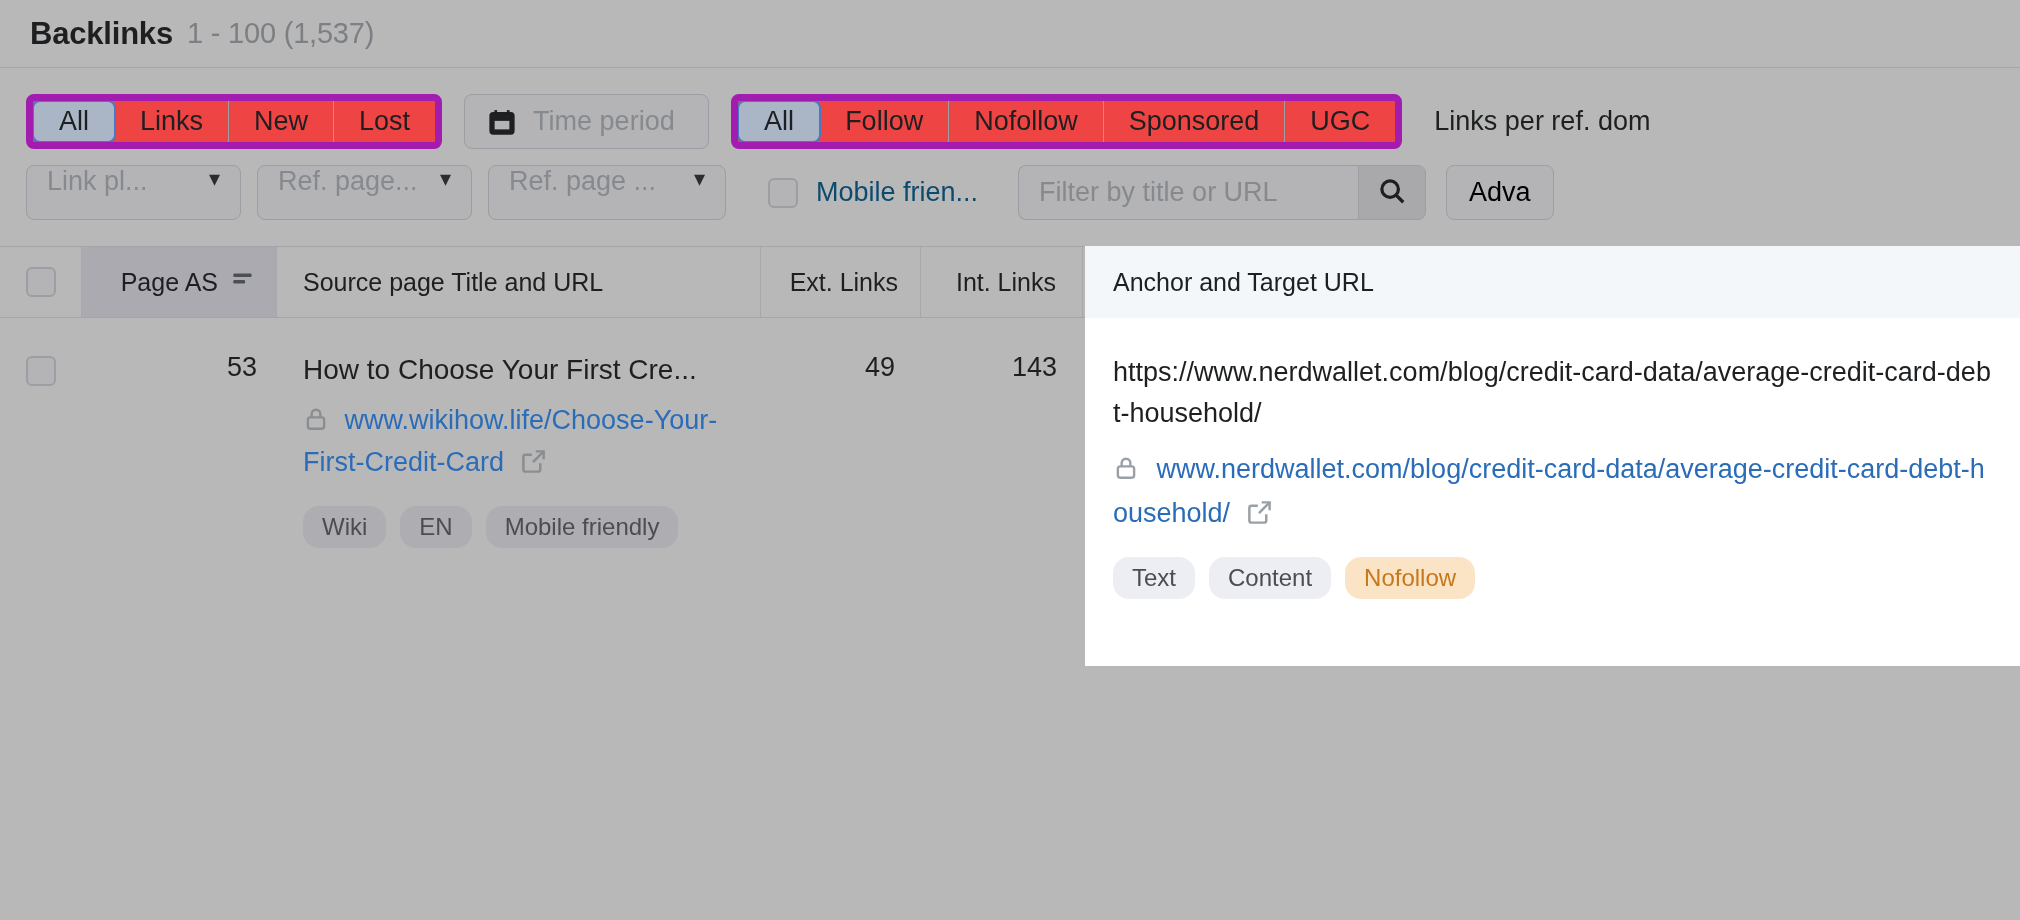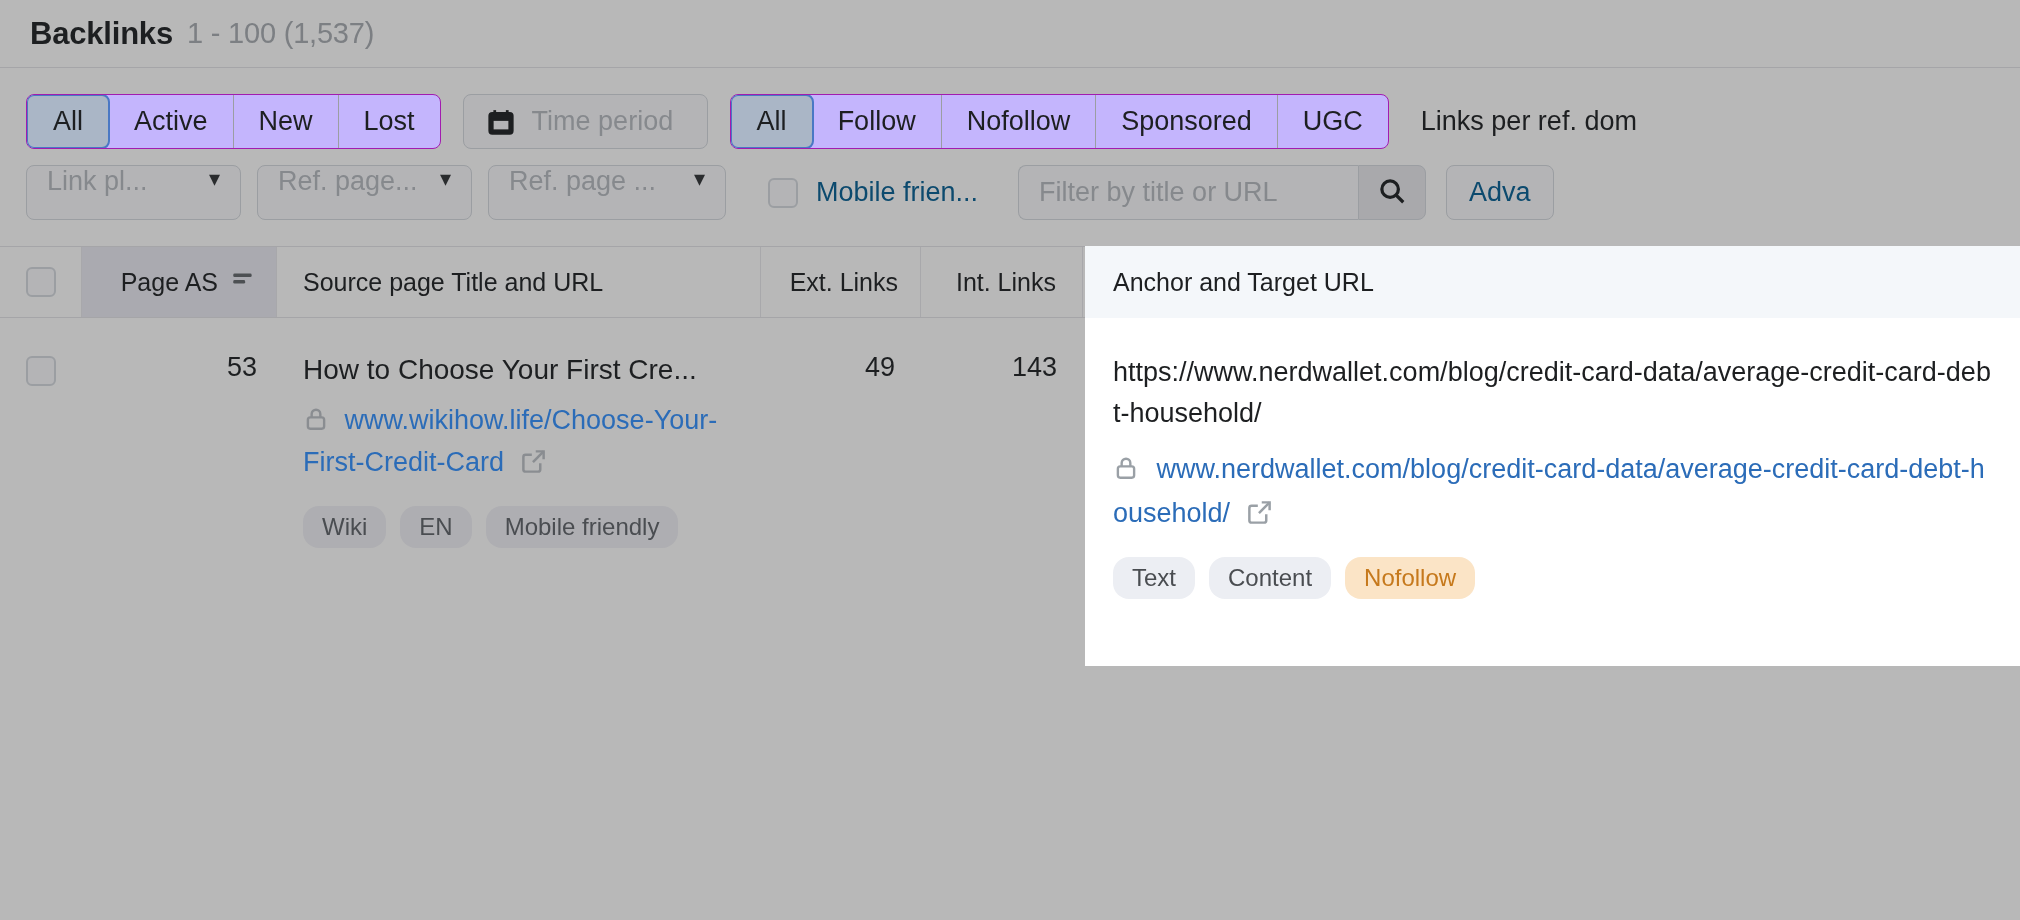--- a/index.html
+++ b/index.html
@@ -30,23 +30,23 @@
     margin-left: 14px;
     letter-spacing: -0.2px;
   }
   
   .filter-bar { padding: 26px 0 0 26px; background: #b8b8b8; }
   .filter-row { display: flex; align-items: center; }
   .filter-row.row2 { margin-top: 16px; }
 
   .segmented {
     display: flex;
-    border: 1px solid #a21caf;
+    border: 7px solid #a21caf;
     border-radius: 8px;
-    background: #c4b5fd;
+    background: #ef4444;
     height: 55px;
     overflow: hidden;
   }
   .seg-btn {
     display: flex; align-items: center; justify-content: center;
     padding: 0 25px;
     font-size: 27px;
     color: #1d1f21;
     border-right: 1px solid #9b9ea2;
     background: transparent;
@@ -129,21 +129,21 @@
     cursor: pointer;
   }
   .adv-btn {
     height: 55px;
     border: 1px solid #9b9ea2;
     border-radius: 8px;
     background: #b4b4b6;
     margin-left: 20px;
     padding: 0 22px;
     display: flex; align-items: center;
-    font-size: 27px; color: #0c4a6e;
+    font-size: 27px; color: #000000;
     white-space: nowrap; cursor: pointer;
   }
   .links-label {
     font-size: 27px; color: #1d1f21;
     margin-left: 32px; white-space: nowrap;
   }
   
   .table { margin-top: 26px; position: relative; }
   .thead {
     display: flex;
@@ -250,21 +250,21 @@
   <span class="page-title">Backlinks</span>
   <span class="page-count">1 - 100 (1,537)</span>
 </div>
 
 <div class="filter-bar">
 
   <div class="filter-row row1">
 
     <div class="segmented">
       <div class="seg-btn active">All</div>
-      <div class="seg-btn">Active</div>
+      <div class="seg-btn">Links</div>
       <div class="seg-btn">New</div>
       <div class="seg-btn">Lost</div>
     </div>
 
     <div class="pill time-period">
       <span class="cal-icon">
         <svg width="30" height="30" viewBox="0 0 24 24" fill="none" stroke="#1d1f21" stroke-width="2.2">
           <rect x="3" y="5" width="18" height="16" rx="2" fill="#1d1f21"></rect>
           <rect x="5" y="10" width="14" height="9" fill="#b4b4b6"></rect>
           <line x1="7" y1="2.5" x2="7" y2="6"></line>

